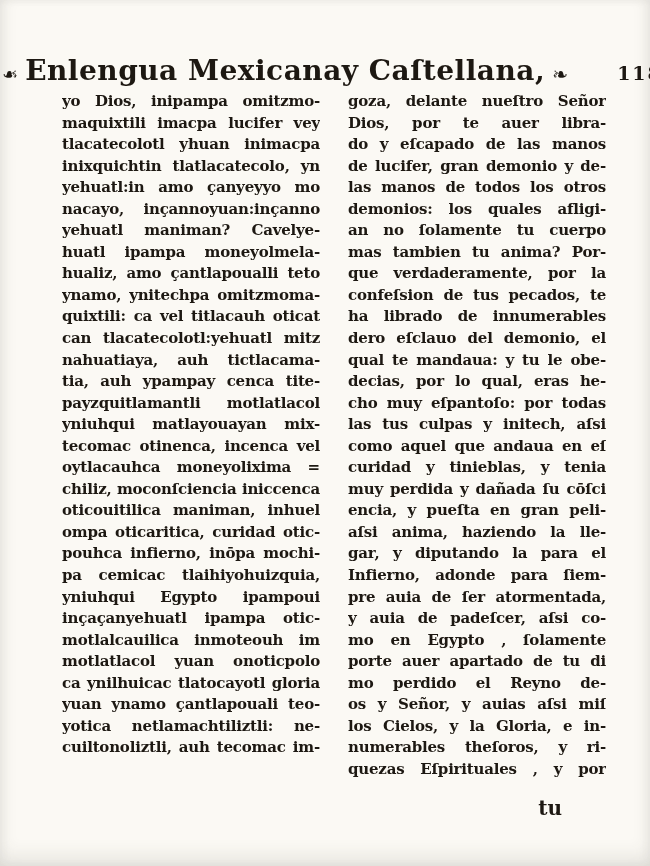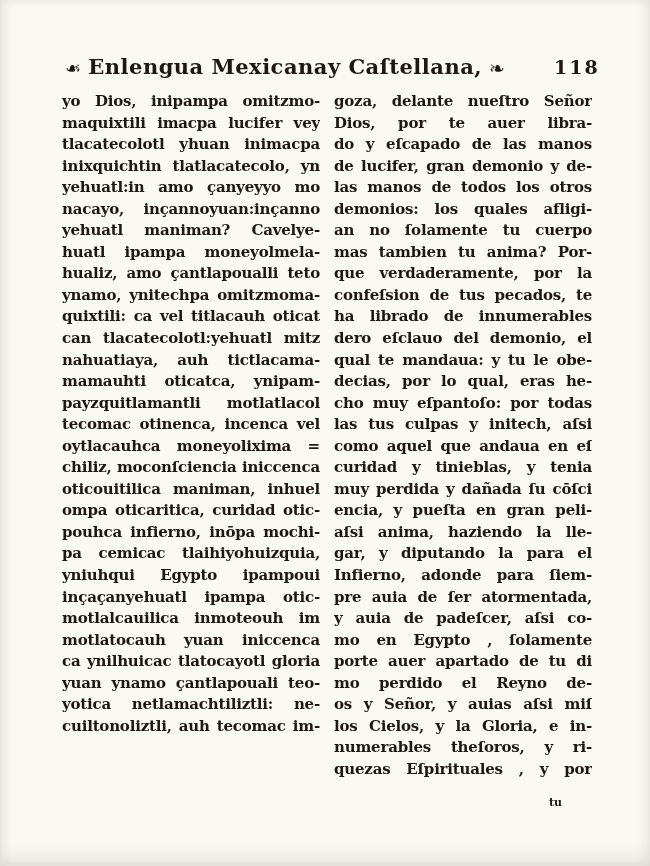--- a/index.html
+++ b/index.html
@@ -27,21 +27,21 @@
     left: 60px;
     right: 52px;
     height: 34px;
     display: flex;
     align-items: baseline;
     justify-content: center;
     white-space: nowrap;
   }
   .head-title {
     margin: 0;
-    font-size: 21px;
+    font-size: 28px;
     font-weight: 700;
     letter-spacing: 0.5px;
   }
   .fleuron {
     font-size: 19px;
     line-height: 1;
     margin: 0 7px;
     position: relative;
     top: 1px;
   }
@@ -52,21 +52,21 @@
     margin-left: 42px;
     letter-spacing: 2px;
   }
   
   .text-block {
     position: absolute;
     top: 92px;
     left: 62px;
     width: 530px;
     display: flex;
-    gap: 14px;
+    gap: 28px;
   }
   .column {
     width: 258px;
     flex: 0 0 258px;
   }
   .line {
     height: 21.55px;
     font-size: 15px;
     font-weight: 700;
     letter-spacing: -0.2px;
@@ -74,21 +74,21 @@
     text-align: justify;
     text-align-last: justify;
     overflow: hidden;
   }
   .catchword {
     position: absolute;
     top: 796px;
     left: 332px;
     width: 258px;
     text-align: right;
-    font-size: 11px;
+    font-size: 20px;
     font-weight: 700;
     padding-right: 28px;
     box-sizing: border-box;
   }
 </style>
 </head>
 <body>
 
 <div class="scan">
 
@@ -107,33 +107,34 @@
         <div class="line">inixquichtin tlatlacatecolo, yn</div>
         <div class="line">yehuatl:in amo çanyeyyo mo</div>
         <div class="line">nacayo, inçannoyuan:inçanno</div>
         <div class="line">yehuatl maniman? Cavelye-</div>
         <div class="line">huatl ipampa moneyolmela-</div>
         <div class="line">hualiz, amo çantlapoualli teto</div>
         <div class="line">ynamo, ynitechpa omitzmoma-</div>
         <div class="line">quixtili: ca vel titlacauh oticat</div>
         <div class="line">can tlacatecolotl:yehuatl mitz</div>
         <div class="line">nahuatiaya, auh tictlacama-</div>
-        <div class="line">mamauhti oticatca, ynipam-</div>
+        <div class="line">tia, auh ypampay cenca tite-</div>
         <div class="line">payzquitlamantli motlatlacol</div>
+        <div class="line">yniuhqui matlayouayan mix-</div>
         <div class="line">tecomac otinenca, incenca vel</div>
         <div class="line">oytlacauhca moneyolixima =</div>
         <div class="line">chiliz, moconſciencia iniccenca</div>
         <div class="line">oticouitilica maniman, inhuel</div>
         <div class="line">ompa oticaritica, curidad otic-</div>
         <div class="line">pouhca infierno, inōpa mochi-</div>
         <div class="line">pa cemicac tlaihiyohuizquia,</div>
         <div class="line">yniuhqui Egypto ipampoui</div>
         <div class="line">inçaçanyehuatl ipampa otic-</div>
         <div class="line">motlalcauilica inmoteouh im</div>
-        <div class="line">motlatocauh yuan iniccenca</div>
+        <div class="line">motlatlacol yuan onoticpolo</div>
         <div class="line">ca ynilhuicac tlatocayotl gloria</div>
         <div class="line">yuan ynamo çantlapouali teo-</div>
         <div class="line">yotica netlamachtiliztli: ne-</div>
         <div class="line">cuiltonoliztli, auh tecomac im-</div>
       </div>
     <div class="column">
         <div class="line">goza, delante nueſtro Señor</div>
         <div class="line">Dios,   por te auer libra-</div>
         <div class="line">do y eſcapado  de las manos</div>
         <div class="line">de lucifer, gran demonio y de-</div>

